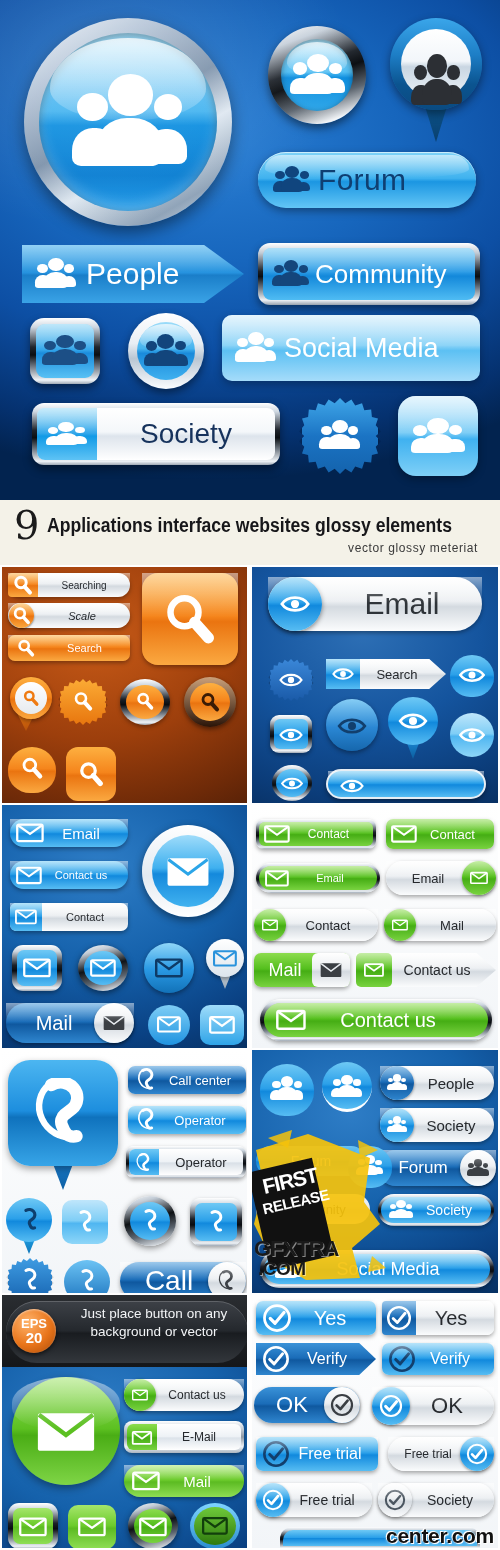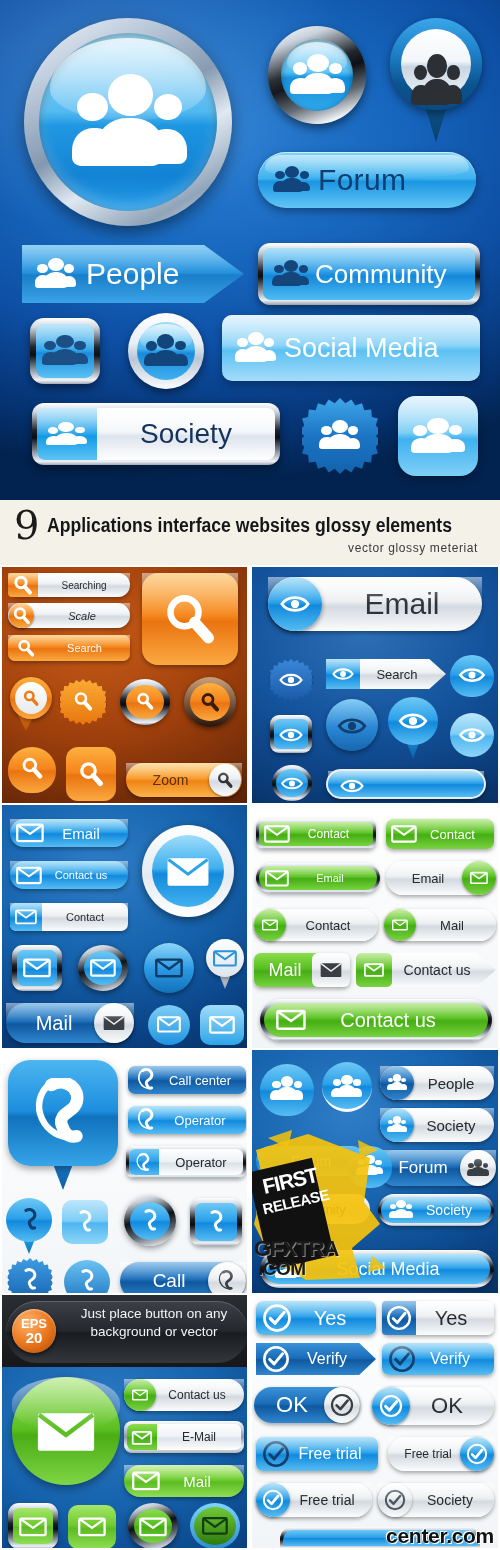--- a/index.html
+++ b/index.html
@@ -569,32 +569,20 @@
 
       <div class="or1 svgicon" style="position:absolute;left:64px;top:180px;width:50px;height:54px;border-radius:12px;padding:10px;">
         <svg viewBox="0 0 24 24">
             <g fill="none" stroke="#fff" stroke-width="2.6">
               <circle cx="10" cy="9.3" r="5.4"></circle>
               <line x1="13.8" y1="13.3" x2="19.4" y2="19.6" stroke-linecap="round" stroke-width="4.2"></line>
             </g>
           </svg>
       </div>
 
-      <div class="tb pill or2 shadow-sm" style="left:124px;top:196px;width:116px;height:34px;">
-        <div class="tx" style="color:#5d2a03;font-size:14px;padding-left:6px;">Zoom</div>
-        <div class="ic gray1 svgicon" style="width:32px;height:32px;border-radius:50%;margin-right:1px;box-shadow:0 1px 3px rgba(0,0,0,.45);padding:6px;">
-          <svg viewBox="0 0 24 24">
-              <g fill="none" stroke="#333" stroke-width="2.8">
-                <circle cx="10" cy="9.5" r="5"></circle>
-                <line x1="13.6" y1="13.4" x2="19" y2="19.4" stroke-linecap="round" stroke-width="4"></line>
-              </g>
-            </svg>
-        </div>
-        <div class="glossTop"></div>
-      </div>
     </div>
 
     <div class="cell bg-blue" style="left:252px; top:2px; width:246px; height:236px;">
       <div class="tb pill gray1 shadow-sm" style="left:16px;top:10px;width:214px;height:54px;">
         <div class="ic blu1 svgicon" style="width:54px;height:54px;border-radius:50%;padding:12px;box-shadow:0 2px 5px rgba(0,0,0,.45);">
           <svg viewBox="0 0 32 24">
               <path d="M2 12 C8 3,24 3,30 12 C24 21,8 21,2 12Z" fill="none" stroke="#fff" stroke-width="3"></path>
               <circle cx="16" cy="12" r="4.4" fill="#fff"></circle>
             </svg>
         </div>
@@ -1006,21 +994,21 @@
 
       <div style="position:absolute;left:62px;top:210px;width:46px;height:44px;border-radius:50%;background:linear-gradient(180deg,#6cc3f4,#1a72bd);">
         <div class="svgicon" style="position:absolute;left:12px;top:8px;width:22px;height:26px;">
             <svg viewBox="0 0 24 26">
               <path d="M7.6 2.6 C10.4 1 14 1.4 16 3.8 C18 6.2 17.6 9.6 15.4 11.4 L12.6 13.6 C11.4 14.6 11 16.2 11.6 17.6 L12.4 19.4 C13.2 21.2 15.2 22.2 17 21.6" fill="none" stroke="#fff" stroke-width="3.2" stroke-linecap="round"></path>
             </svg>
           </div>
       </div>
 
       <div class="tb pill blud shadow-sm" style="left:118px;top:212px;width:126px;height:38px;">
-        <div class="tx" style="color:#fff;font-size:19px;padding-left:10px;">Call</div>
+        <div class="tx" style="color:#fff;font-size:28px;padding-left:10px;">Call</div>
         <div class="ic gray1 svgicon" style="width:38px;height:38px;border-radius:50%;padding:8px;box-shadow:0 1px 3px rgba(0,0,0,.45);">
             <svg viewBox="0 0 24 26">
               <path d="M7.6 2.6 C10.4 1 14 1.4 16 3.8 C18 6.2 17.6 9.6 15.4 11.4 L12.6 13.6 C11.4 14.6 11 16.2 11.6 17.6 L12.4 19.4 C13.2 21.2 15.2 22.2 17 21.6" fill="none" stroke="#3c4045" stroke-width="3.2" stroke-linecap="round"></path>
               <path d="M7.2 2.2 C3.2 5.2 2 10.5 4.2 15.2 C6.4 19.9 11.2 22.6 16 21.8" fill="none" stroke="#3c4045" stroke-width="1.6"></path>
             </svg>
           </div>
         <div class="glossTop"></div>
       </div>
     </div>
 

